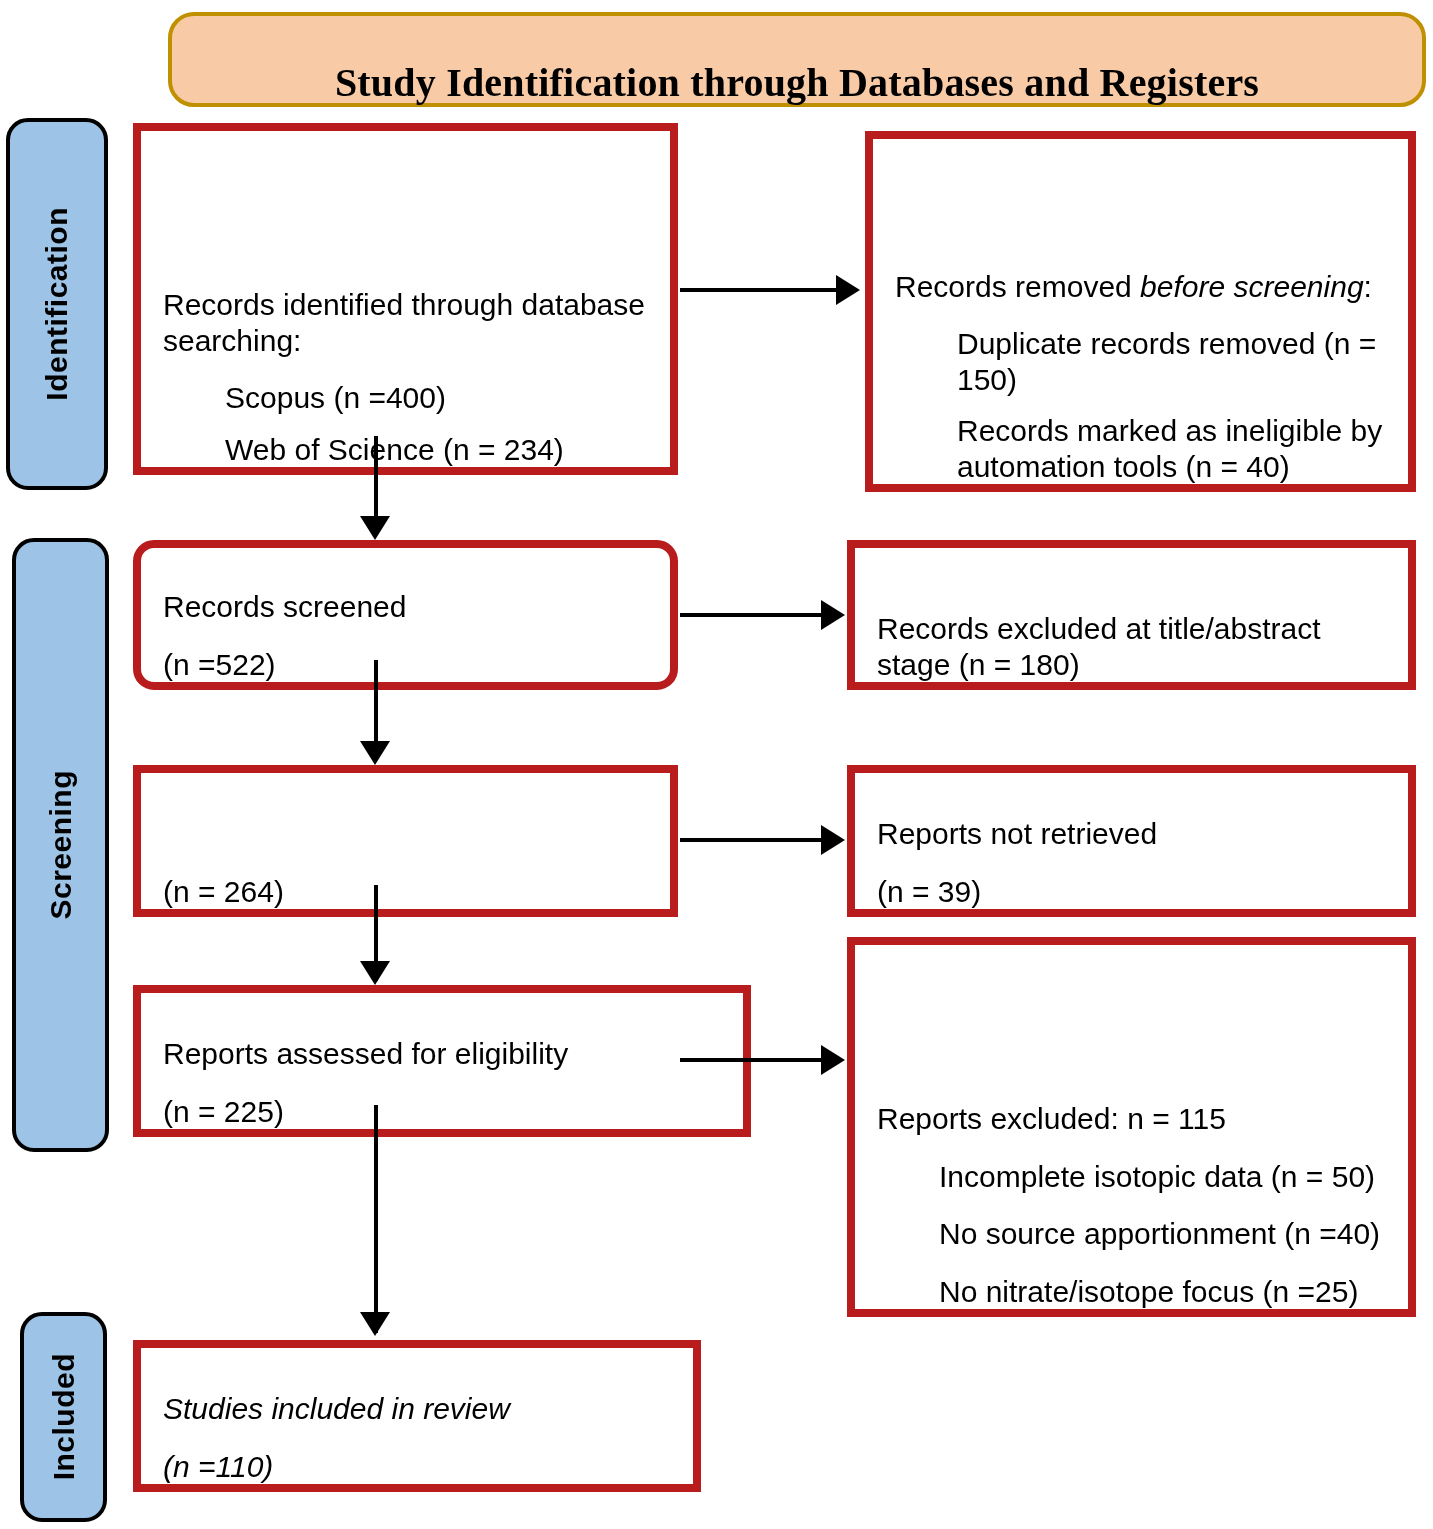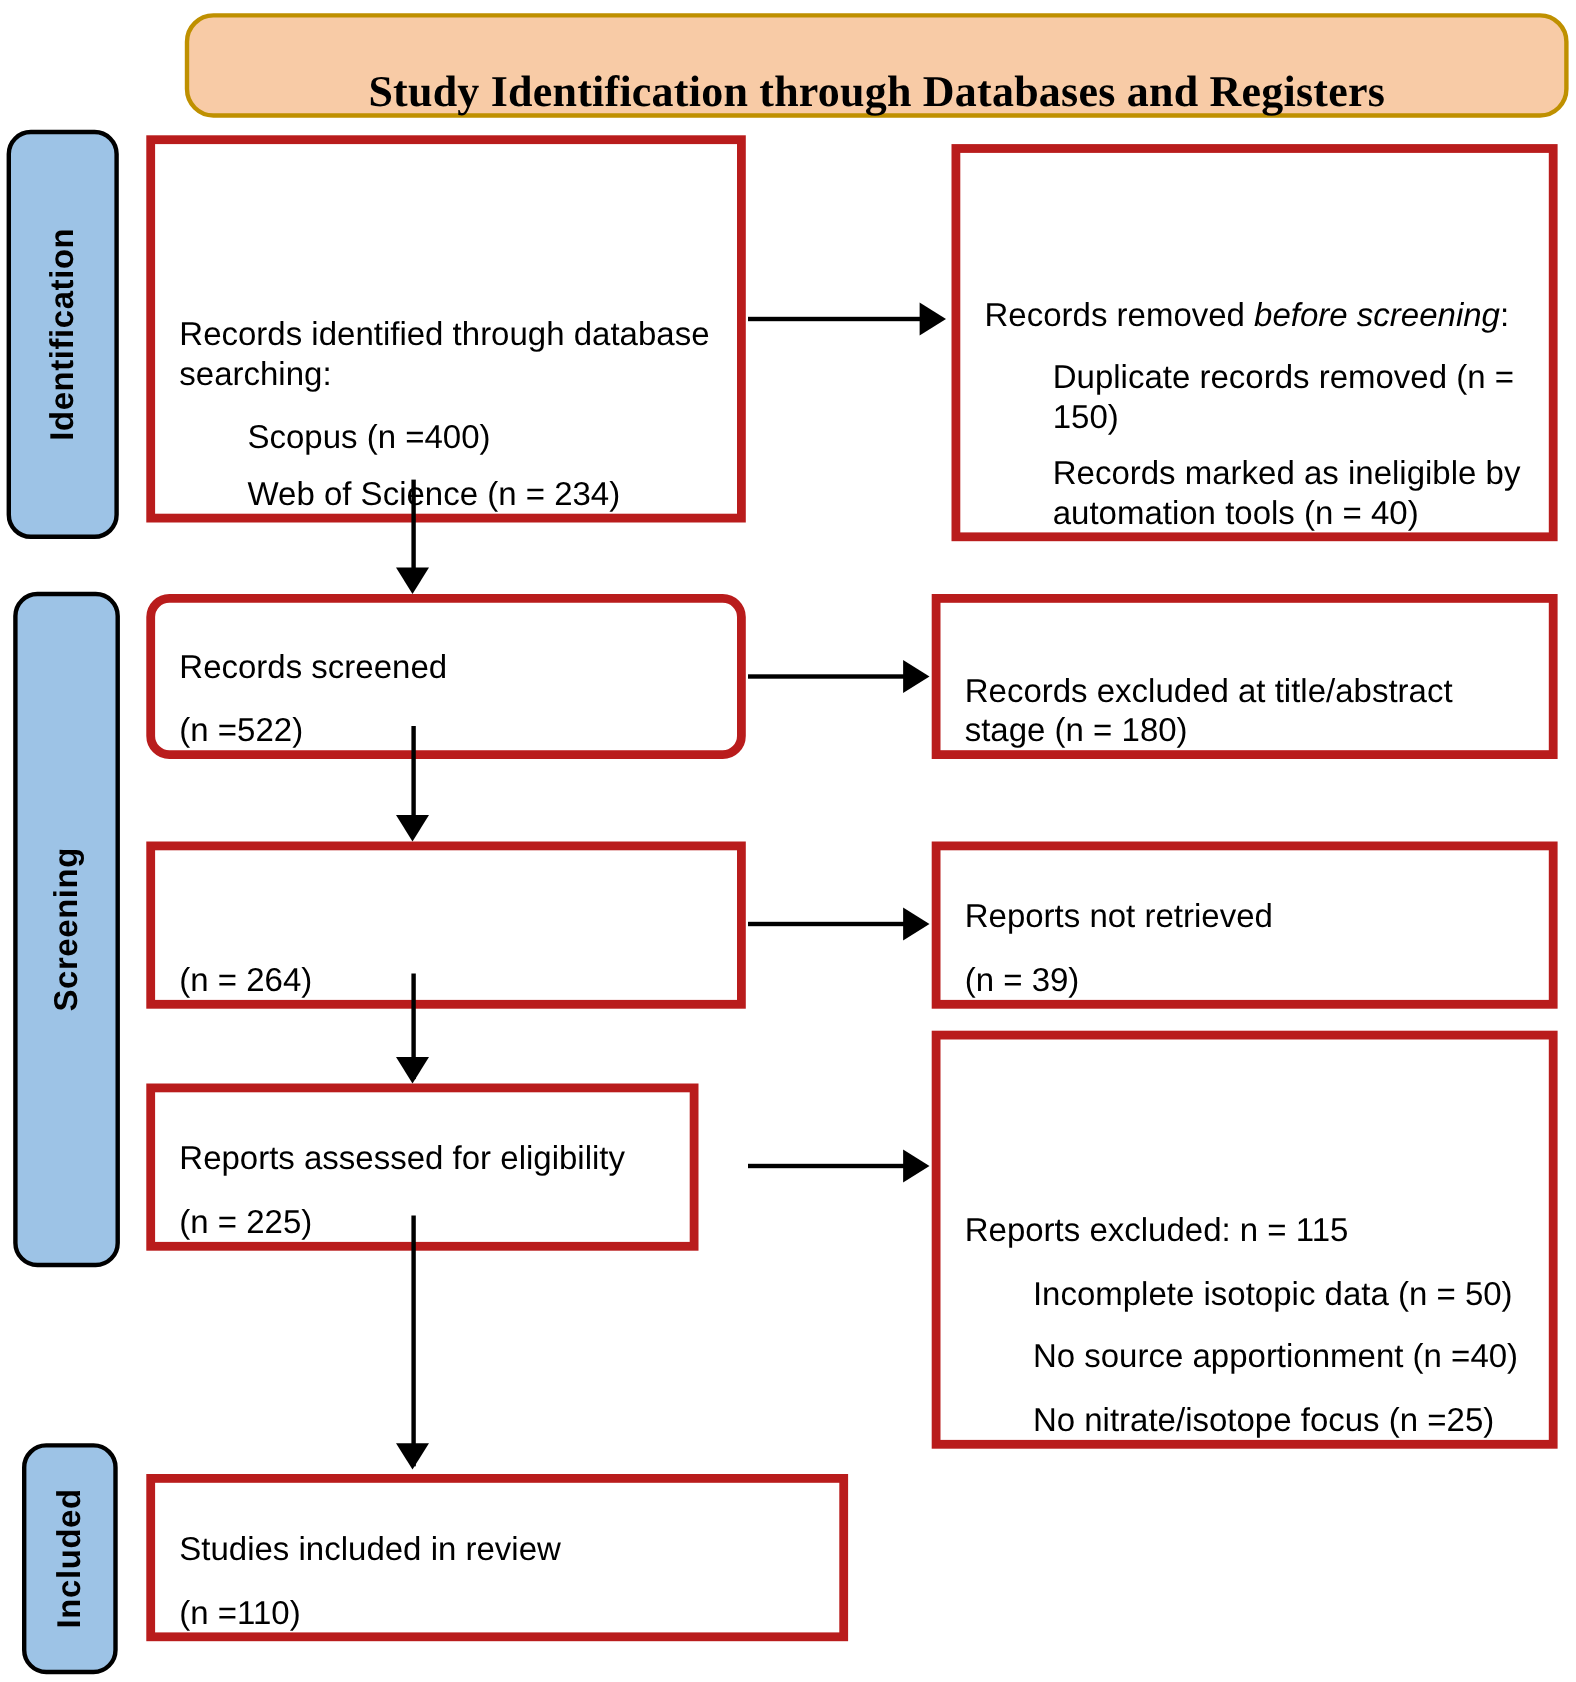--- a/index.html
+++ b/index.html
@@ -83,22 +83,22 @@
   .fbox .line.indent { margin-left: 62px; }
   .fbox .line.gap-top { margin-top: 22px; }
   .fbox .line.gap-small { margin-top: 16px; }
   .fbox .pad { padding: 0 22px; }
   .fbox .line i { font-style: italic; }
 
   
   #box-identified   { left: 133px; top: 123px;  width: 545px; height: 352px; }
   #box-screened     { left: 133px; top: 540px;  width: 545px; height: 150px; border-radius: 21px; }
   #box-sought       { left: 133px; top: 765px;  width: 545px; height: 152px; }
-  #box-assessed     { left: 133px; top: 985px;  width: 502px; height: 152px; }
-  #box-included     { left: 133px; top: 1340px; width: 638px; height: 152px; }
+  #box-assessed     { left: 133px; top: 985px;  width: 618px; height: 152px; }
+  #box-included     { left: 133px; top: 1340px; width: 568px; height: 152px; font-style: italic; }
 
   
   #box-removed      { left: 865px; top: 131px;  width: 551px; height: 361px; }
   #box-excl-title   { left: 847px; top: 540px;  width: 569px; height: 150px; }
   #box-not-retr     { left: 847px; top: 765px;  width: 569px; height: 152px; }
   #box-excl-reports { left: 847px; top: 937px;  width: 569px; height: 380px; }
 
   
   .conn { position: absolute; }
 

